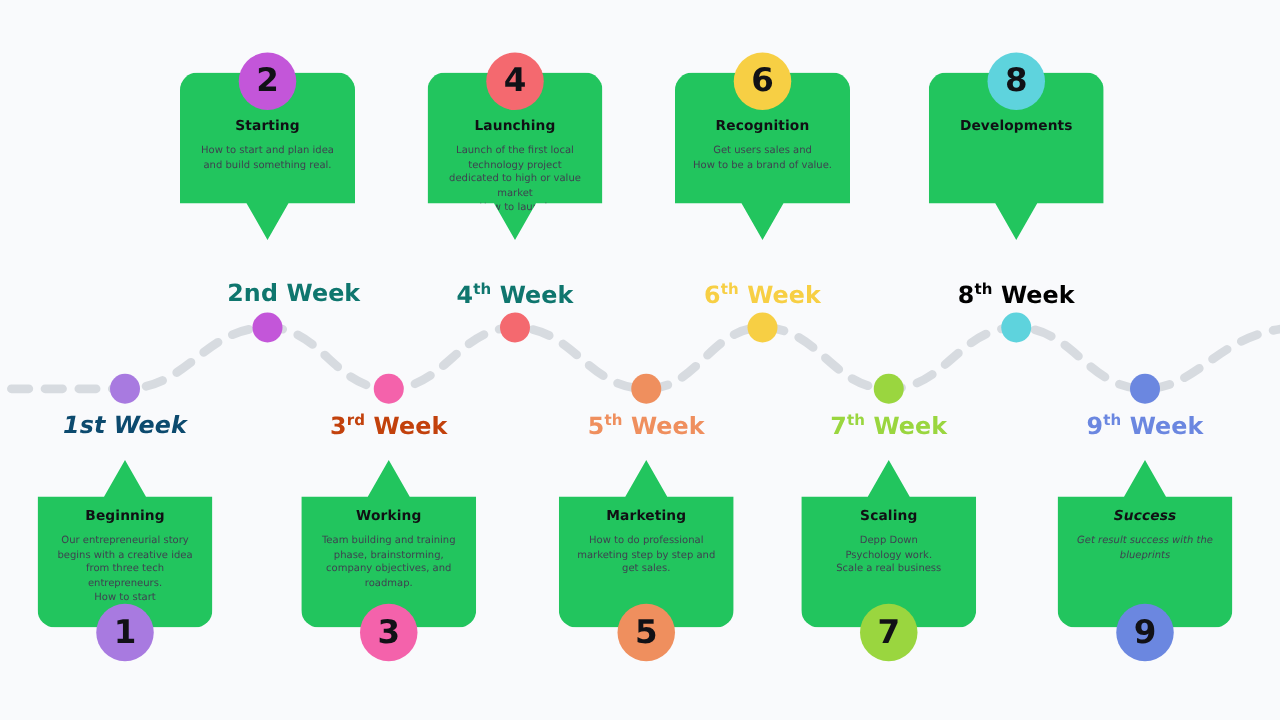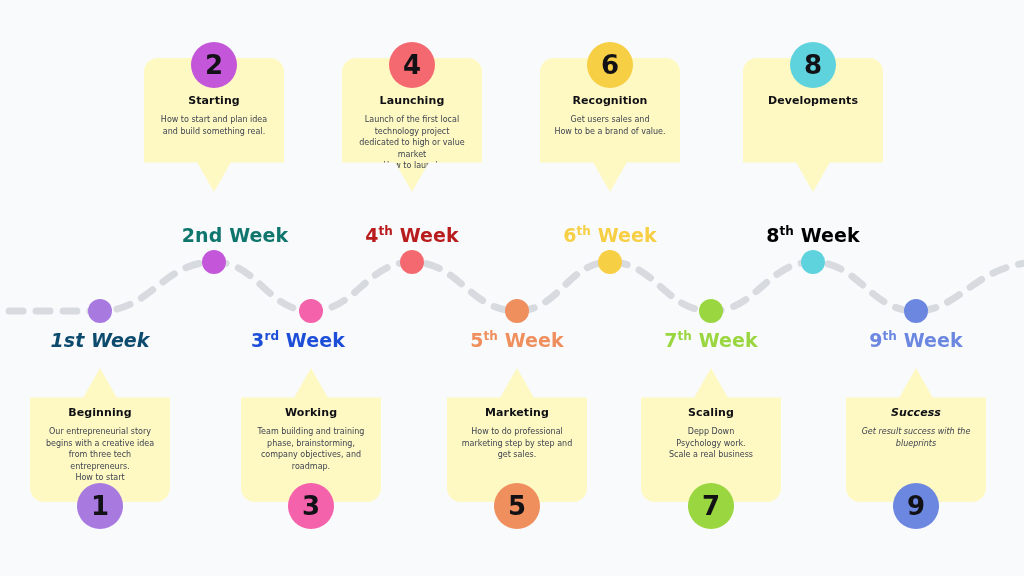--- a/index.html
+++ b/index.html
@@ -56,21 +56,21 @@
   }
   .week-label .ord.full {
     font-size: 19px;
     vertical-align: baseline;
   }
 
   
   .card {
     position: absolute;
     width: 140px;
-    background: #fef9c3;
+    background: #22c55e;
     box-sizing: border-box;
   }
   .card-top {
     height: 134px;
     border-radius: 14px 14px 10px 10px;
     -webkit-clip-path: polygon(0% 0%, 100% 0%, 100% 78%, 62% 78%, 50% 100%, 38% 78%, 0% 78%);
     clip-path: polygon(0% 0%, 100% 0%, 100% 78%, 62% 78%, 50% 100%, 38% 78%, 0% 78%);
   }
   .card-bottom {
     height: 134px;
@@ -137,22 +137,22 @@
       <div class="wave-dot" style="left: 412px; top: 262px; background: rgb(244, 105, 111);"></div>
       <div class="wave-dot" style="left: 517px; top: 311px; background: rgb(239, 143, 94);"></div>
       <div class="wave-dot" style="left: 610px; top: 262px; background: rgb(247, 207, 68);"></div>
       <div class="wave-dot" style="left: 711px; top: 311px; background: rgb(154, 214, 63);"></div>
       <div class="wave-dot" style="left: 813px; top: 262px; background: rgb(94, 211, 221);"></div>
       <div class="wave-dot" style="left: 916px; top: 311px; background: rgb(107, 135, 224);"></div>
     </div>
   <div id="labels-layer">
       <div class="week-label" style="left: 100px; top: 329px; color: #0c4a6e; font-style: italic;"><span>1</span><span class="ord full">st</span><span> Week</span></div>
       <div class="week-label" style="left: 214px; top: 224px; color: #0f766e; margin-left: 21px;"><span>2</span><span class="ord full">nd</span><span> Week</span></div>
-      <div class="week-label" style="left: 298px; top: 329px; color: #1d4ed8;"><span>3</span><span class="ord">rd</span><span> Week</span></div>
-      <div class="week-label" style="left: 412px; top: 224px; color: #b91c1c;"><span>4</span><span class="ord">th</span><span> Week</span></div>
+      <div class="week-label" style="left: 311px; top: 329px; color: #c2410c;"><span>3</span><span class="ord">rd</span><span> Week</span></div>
+      <div class="week-label" style="left: 412px; top: 224px; color: #0f766e;"><span>4</span><span class="ord">th</span><span> Week</span></div>
       <div class="week-label" style="left: 517px; top: 329px; color: rgb(239, 143, 94);"><span>5</span><span class="ord">th</span><span> Week</span></div>
       <div class="week-label" style="left: 610px; top: 224px; color: rgb(247, 207, 68);"><span>6</span><span class="ord">th</span><span> Week</span></div>
       <div class="week-label" style="left: 711px; top: 329px; color: rgb(154, 214, 63);"><span>7</span><span class="ord">th</span><span> Week</span></div>
       <div class="week-label" style="left: 813px; top: 224px; color: #000000;"><span>8</span><span class="ord">th</span><span> Week</span></div>
       <div class="week-label" style="left: 916px; top: 329px; color: rgb(107, 135, 224);"><span>9</span><span class="ord">th</span><span> Week</span></div>
     </div>
   <div id="cards-layer">
       <div class="card card-bottom" style="left: 30px; top: 368px;">
         <div class="card-inner">
           <div class="card-title">Beginning</div>

